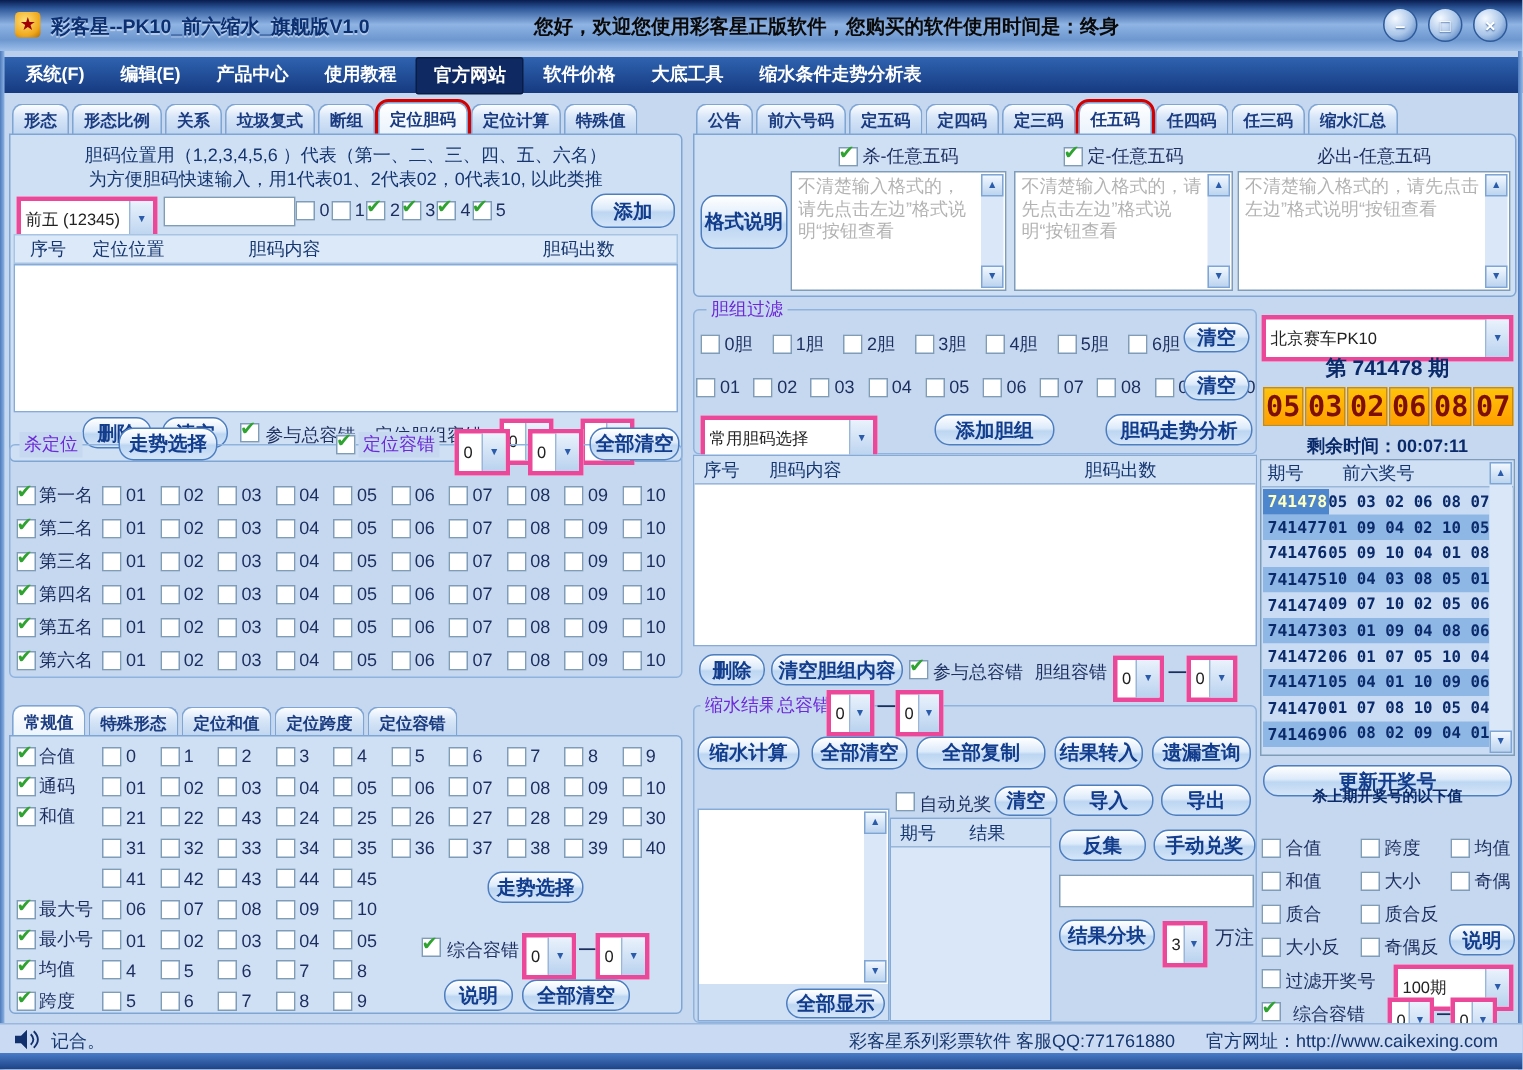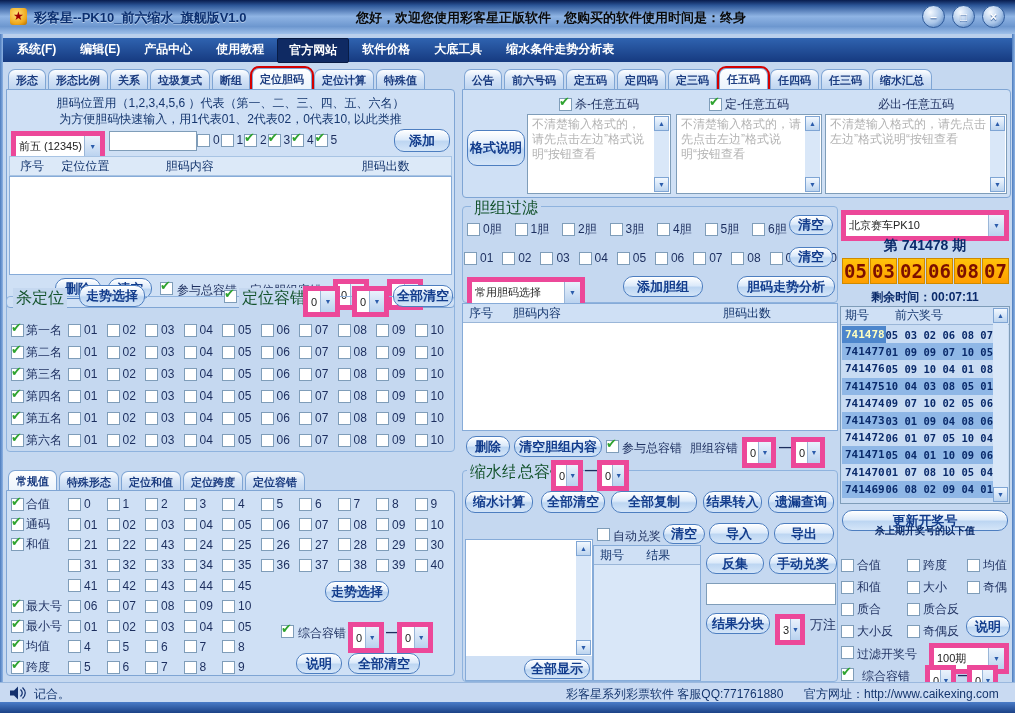--- a/index.html
+++ b/index.html
@@ -19,28 +19,28 @@
 .edge{position:absolute;top:34px;bottom:0;width:3px;background:linear-gradient(90deg,#4c7bbd,#8fb4e4)}
 .edge.l{left:0}.edge.r{right:0}
 
 .tabstrip{position:absolute;display:flex;gap:2px;align-items:flex-end}
 .tab{height:21px;padding:3px 7px 0;background:linear-gradient(180deg,#fdfeff,#d8e6f8 40%,#bcd3ef);border:1px solid #7fa5d4;border-bottom:none;border-radius:7px 7px 0 0;font-weight:bold;color:#1b3c80;font-size:11px;white-space:nowrap}
 .tsel{background:linear-gradient(180deg,#ffffff,#e9f2fc);height:22px}
 .tred{outline:2px solid #d40000}
 
 .panelbox{position:absolute;background:#cfe0f5;border:1px solid #7fa5d4;border-radius:0 4px 4px 4px}
 .groupbox{position:absolute;border:1px solid #8fb3de;border-radius:4px}
-.glegend{position:absolute;top:-9px;background:#c5d8f0;padding:0 3px;color:#14532d;font-size:16px;white-space:nowrap}
+.glegend{position:absolute;top:-9px;background:#c5d8f0;padding:0 3px;color:#6d28d9;font-size:12px;white-space:nowrap}
 .btn{position:absolute;display:flex;align-items:center;justify-content:center;background:linear-gradient(180deg,#ffffff,#dceafa 45%,#bdd6f2 55%,#d4e5f8);border:1px solid #4d7ec0;border-radius:10px;color:#123c8c;font-weight:bold;font-size:13px;white-space:nowrap;box-shadow:inset 0 1px 0 #fff}
 .cb{display:inline-block;width:13px;height:13px;background:#fff;border:1px solid #7f9db9;position:relative;vertical-align:middle;flex:none}
 .cb .mark{position:absolute;left:-1px;top:-4px;color:#2fa32f;font-size:13px;font-weight:bold;line-height:13px}
 .cbslot{position:absolute}
 .cell{display:inline-flex;align-items:center;gap:3px;flex:none}
 .lbl{font-size:12px;color:#1c2e5e;white-space:nowrap}
-.dd{display:inline-flex;height:31px;border:5px solid #ec4899;background:#fff;align-items:center;justify-content:space-between;vertical-align:middle}
+.dd{display:inline-flex;height:31px;border:3px solid #ec4899;background:#fff;align-items:center;justify-content:space-between;vertical-align:middle}
 .ddv{padding:0 3px;font-size:11px;color:#222;white-space:nowrap;overflow:hidden}
 .dda{width:16px;align-self:stretch;background:linear-gradient(180deg,#eaf2fc,#b9d2ef);border-left:1px solid #9ab6d8;color:#2b5cab;font-size:7px;display:flex;align-items:center;justify-content:center}
 .ddslot{position:absolute}.ddslot .dd{width:100%}
 .inputbox{position:absolute;background:#fff;border:1px solid #7f9db9}
 .dash{position:absolute;font-weight:bold;color:#1c2e5e}
 .vsb{position:absolute;top:1px;bottom:1px;right:1px;width:15px;background:#d9e7f8;display:flex;flex-direction:column;justify-content:space-between}
 .sba{height:15px;background:linear-gradient(180deg,#f2f8ff,#bcd4ef);border:1px solid #7fa5d4;color:#2b5cab;font-size:7px;display:flex;align-items:center;justify-content:center}
 
 .note{position:absolute;left:0;right:0;text-align:center;font-size:12px;color:#15366e;white-space:nowrap}
 .phead{position:absolute;left:2px;top:66px;width:443px;height:20px;background:#dce9f8;border:1px solid #a8c4e4;display:flex;align-items:center;padding-left:10px}
@@ -1056,21 +1056,21 @@
       <span class="th" style="width: 50px;">期号</span>
       <span class="th" style="width: 100px;">前六奖号</span>
     </div>
   <div id="hist-body">
       <div class="hrow">
         <span class="hc1 hsel">741478</span>
         <span class="hc2">05 03 02 06 08 07</span>
       </div>
       <div class="hrow alt">
         <span class="hc1">741477</span>
-        <span class="hc2">01 09 09 07 10 05</span>
+        <span class="hc2">01 09 04 02 10 05</span>
       </div>
       <div class="hrow">
         <span class="hc1">741476</span>
         <span class="hc2">05 09 10 04 01 08</span>
       </div>
       <div class="hrow alt">
         <span class="hc1">741475</span>
         <span class="hc2">10 04 03 08 05 01</span>
       </div>
       <div class="hrow">

